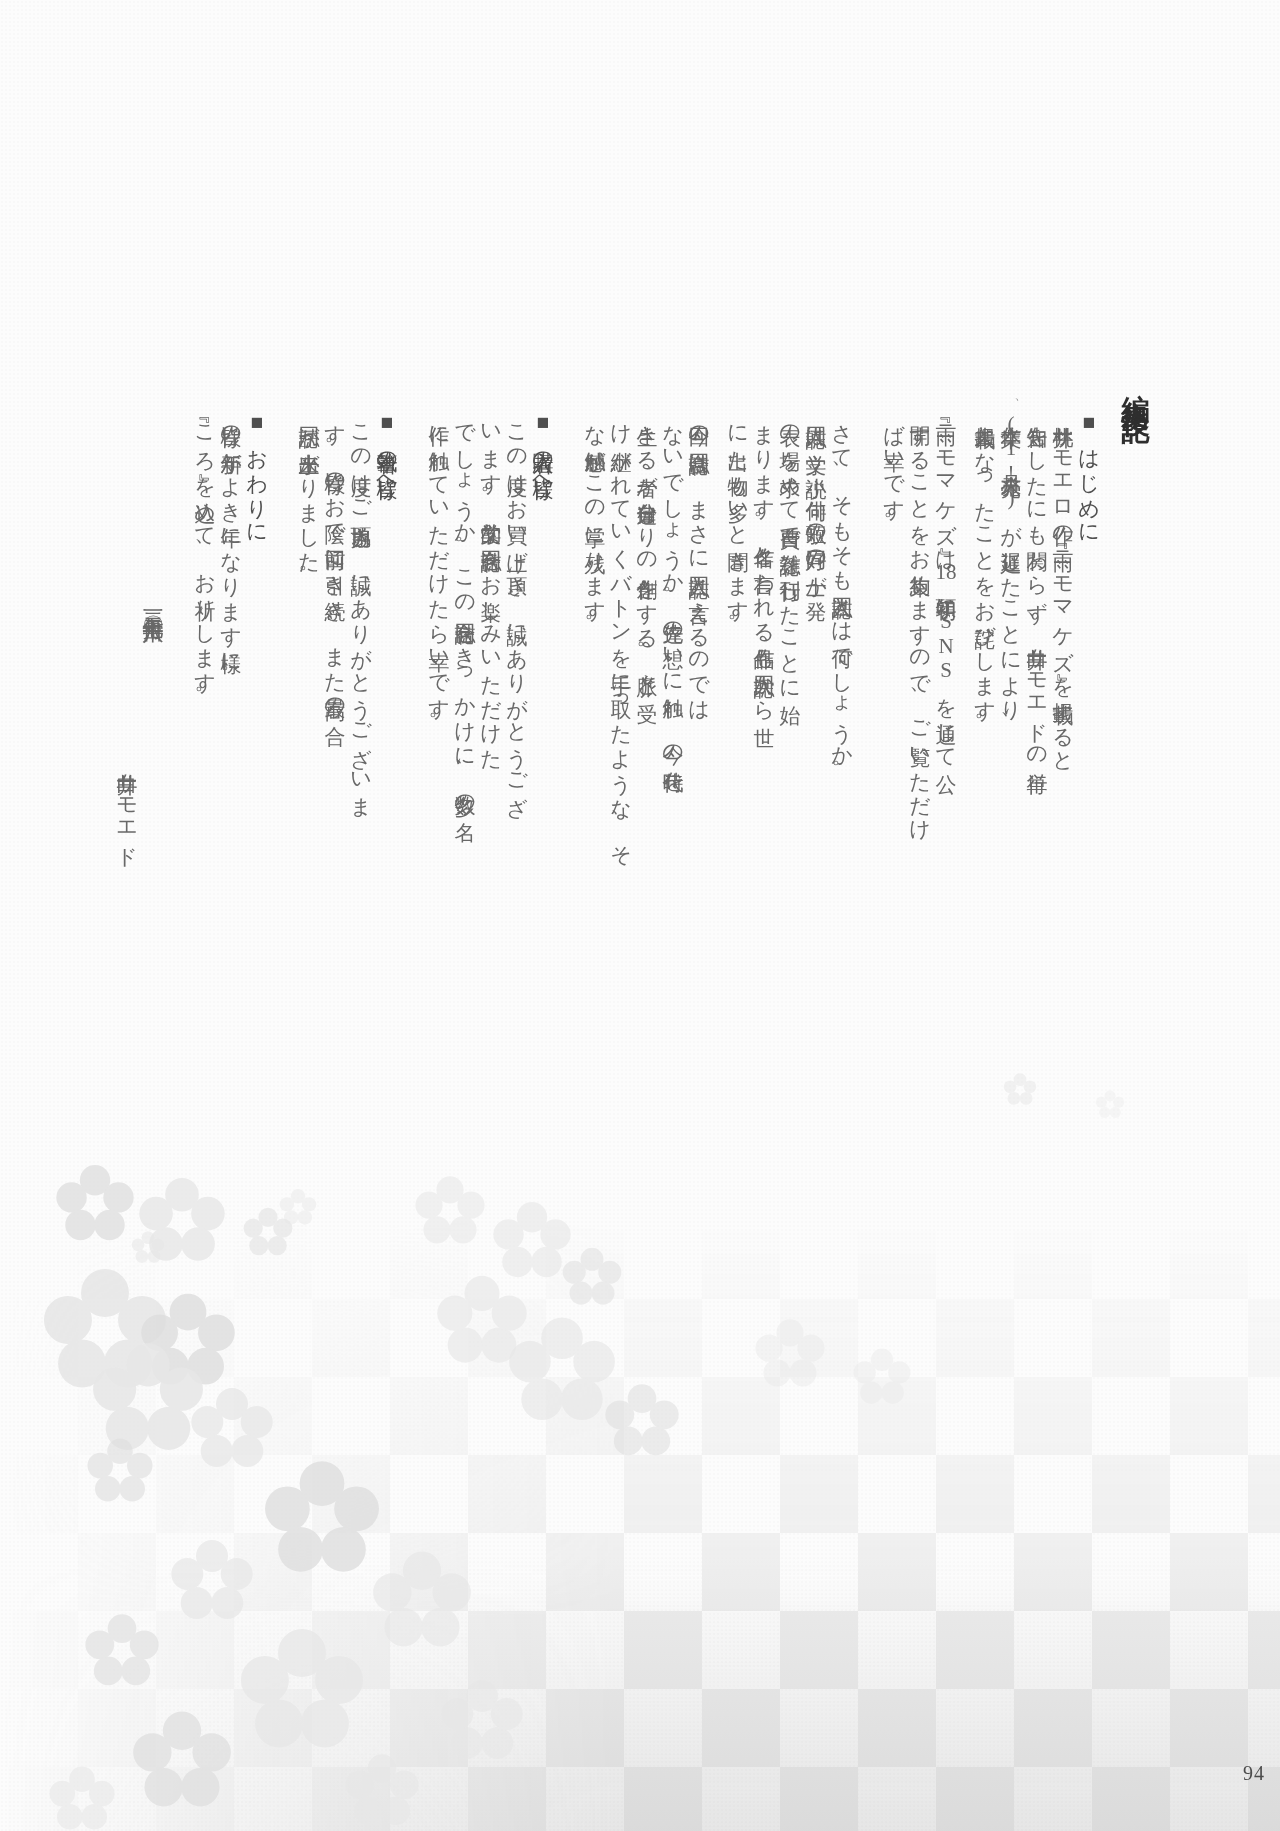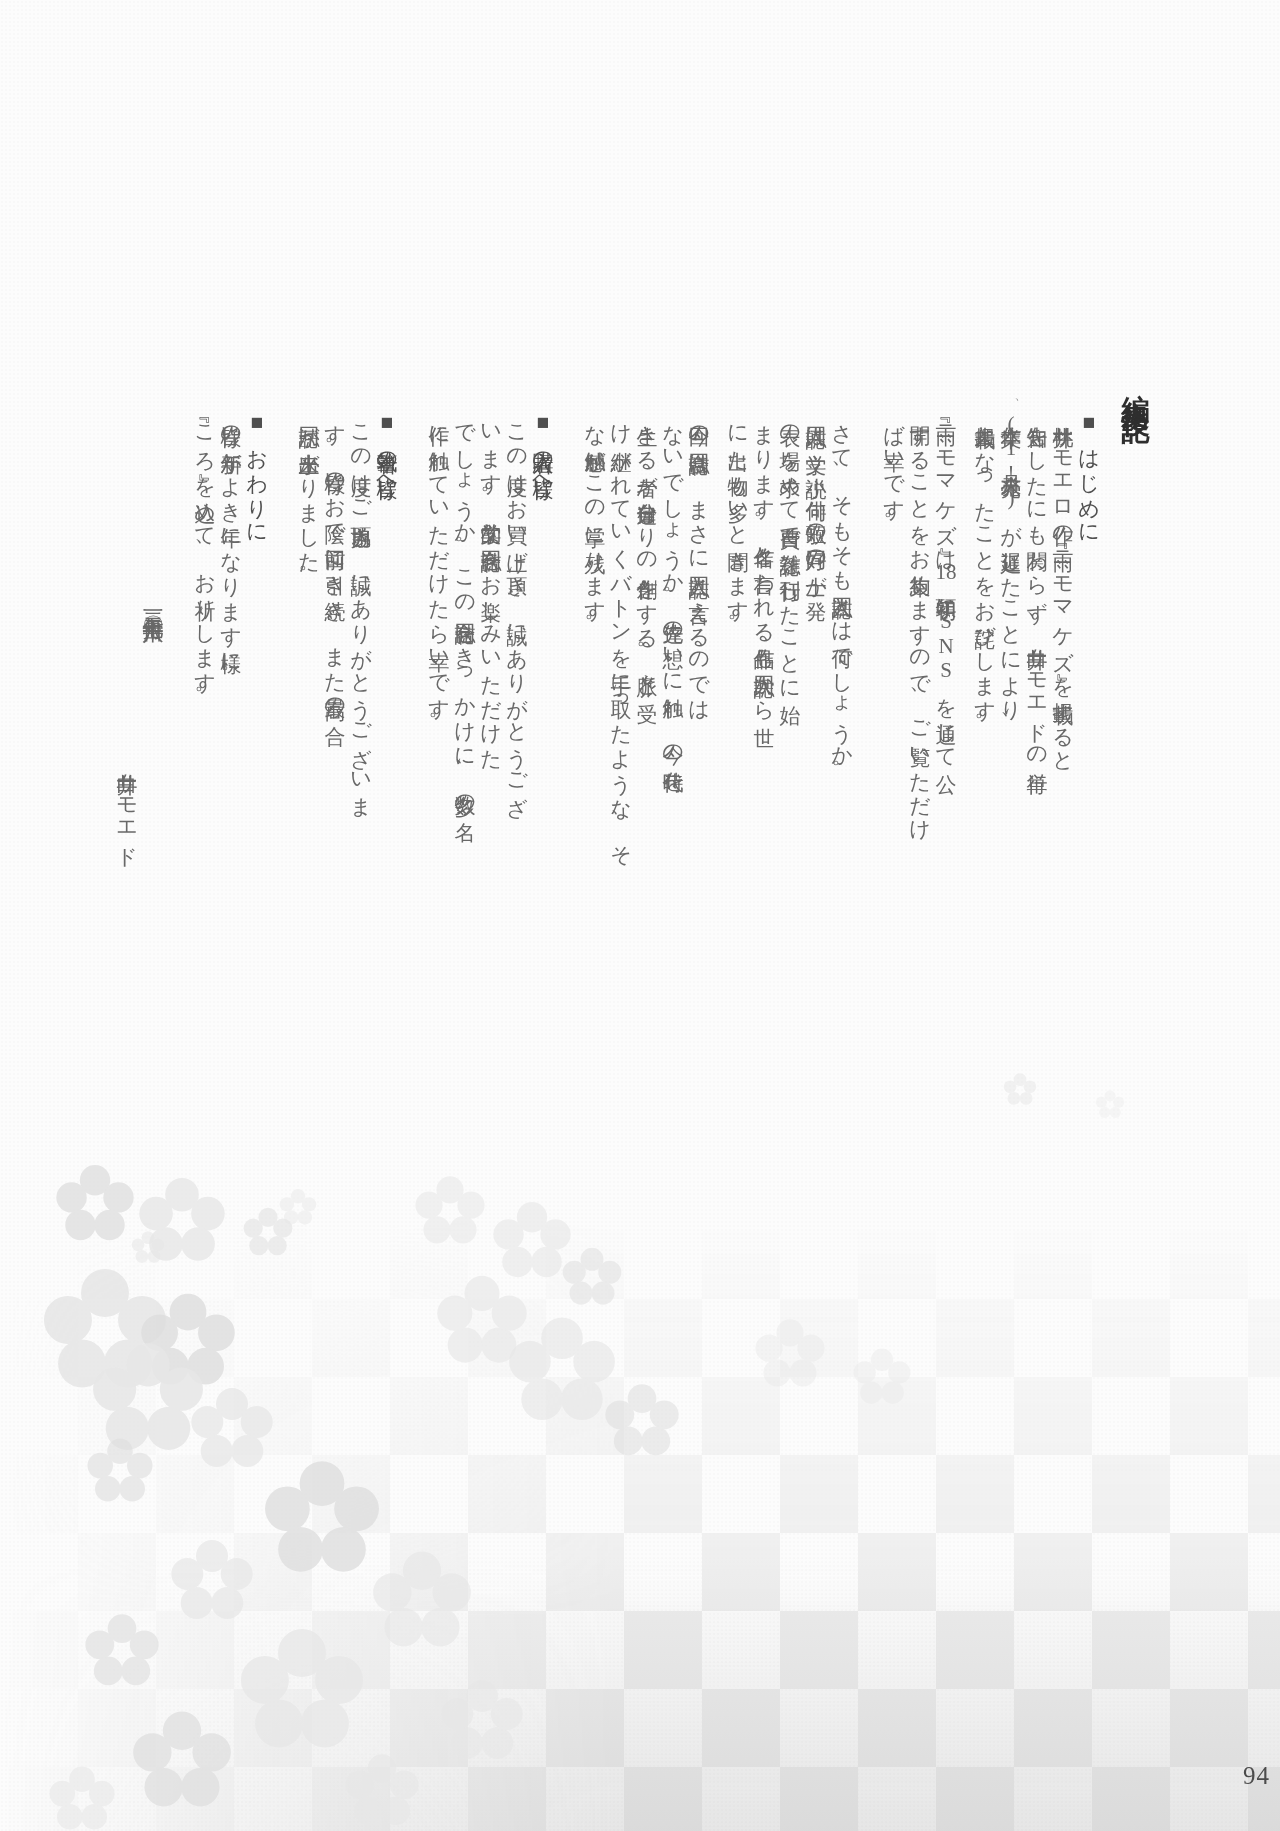--- a/index.html
+++ b/index.html
@@ -65,21 +65,21 @@
   .col.heading{color:#4f4f4f;}
   .col.gap{margin-right:26px;}
   .col.halfgap{margin-right:13px;}
   .tcy{text-combine-upright:all;}
   .stray-mark{
     position:absolute;left:1014px;top:386px;
     font-size:14px;color:#9a9a9a;
   }
   .page-number{
     position:absolute;left:1243px;top:1762px;
-    font-size:25px;color:#4c4c4c;
+    font-size:20px;color:#4c4c4c;
     letter-spacing:1px;
   }
 </style>
 </head>
 <body>
 
 <div class="page">
 
   <div class="halftone"></div>
 

